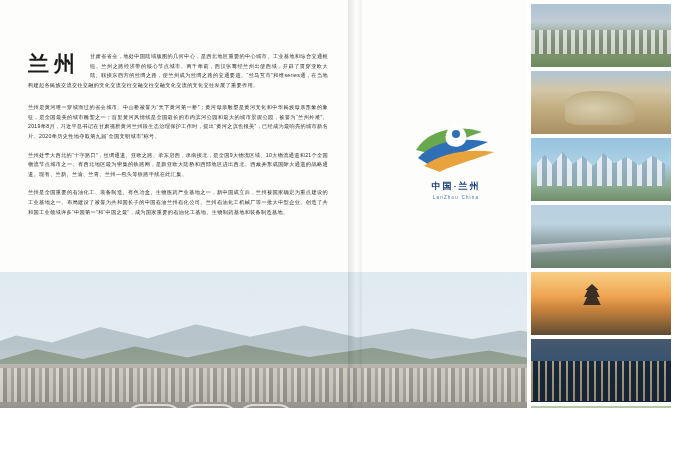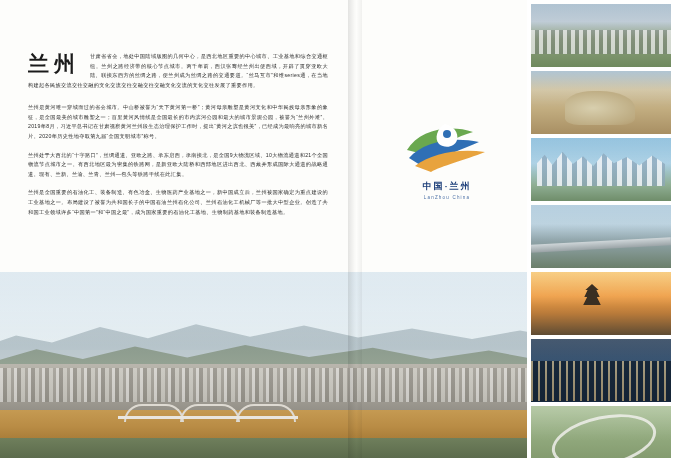--- a/index.html
+++ b/index.html
@@ -9,21 +9,21 @@
   }
   body {
     width: 675px;
     height: 458px;
     overflow: hidden;
     font-family: "Liberation Sans", sans-serif;
   }
   .page {
     position: relative;
     width: 675px;
-    height: 458px;
+    height: 408px;
     background: #fef9c3;
     overflow: hidden;
   }
 
   
   .spread {
     position: absolute;
     left: 0; top: 0;
     width: 527px; height: 458px;
     background: #fdfdfb;
@@ -65,21 +65,21 @@
     margin: 0 0 9px 0;
     letter-spacing: 0.3px;
   }
   .para.first {
     min-height: 42px;
   }
 
   
   .logo-block {
     position: absolute;
-    left: 392px;
+    left: 401px;
     top: 120px;
     width: 110px;
     text-align: center;
     z-index: 5;
   }
   .logo-mark {
     width: 92px;
     height: 52px;
     margin: 0 auto;
     position: relative;

